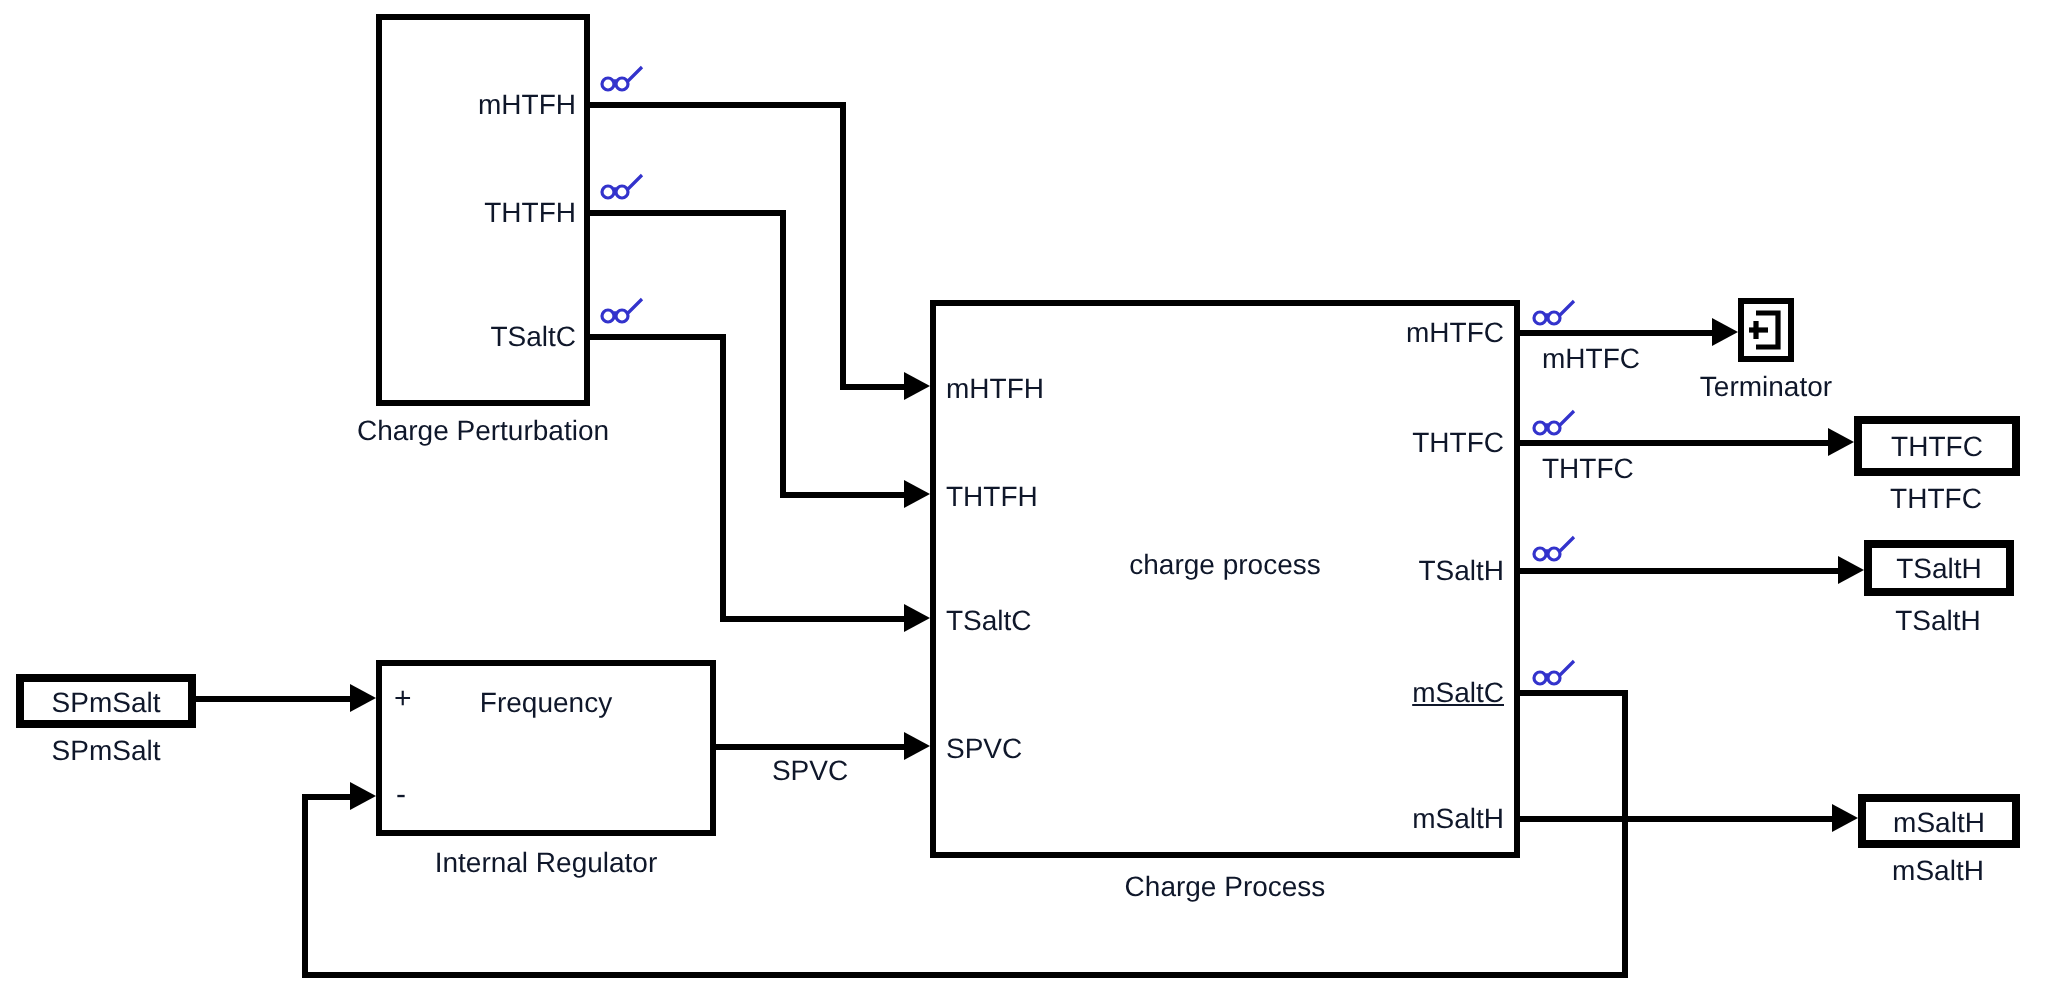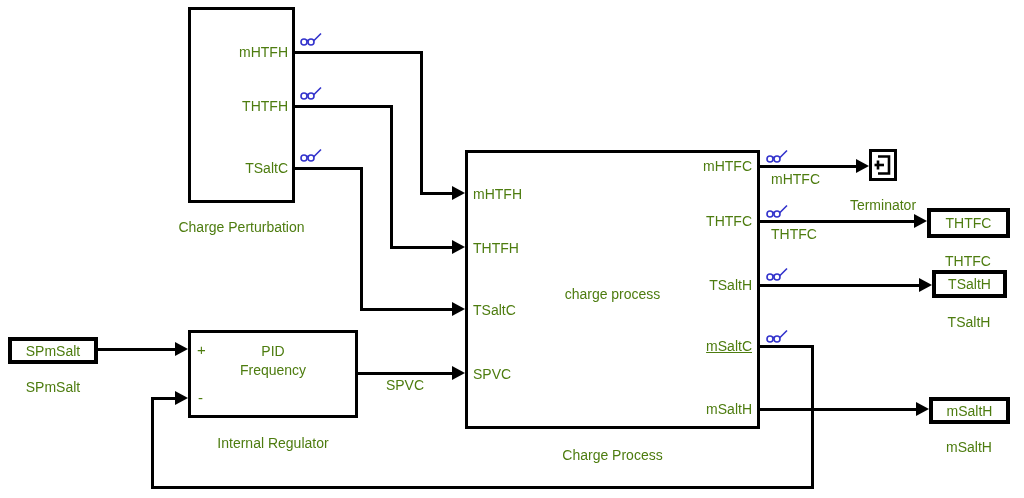--- a/index.html
+++ b/index.html
@@ -1,24 +1,24 @@
 <!DOCTYPE html>
 <html><head>
 <meta charset="utf-8">
 <style>
   html,body{margin:0;padding:0;background:#fff;}
   #canvas{
     position:relative;width:1024px;height:498px;background:#ffffff;
-    font-family:"Liberation Sans","DejaVu Sans",sans-serif;color:#4d7c0f;overflow:hidden;
+    font-family:"Liberation Sans","DejaVu Sans",sans-serif;color:#0f172a;overflow:hidden;
   }
   .blk{position:absolute;background:#fff;border:3px solid #000;box-sizing:border-box;}
   .thick{border-width:4px;}
   .port{position:absolute;font-size:14px;line-height:16px;white-space:nowrap;}
   .pl{left:5px;} .pr{right:5px;text-align:right;}
-  .lbl{position:absolute;font-size:14px;line-height:15px;text-align:center;white-space:nowrap;margin-top:12px;}
+  .lbl{position:absolute;font-size:14px;line-height:15px;text-align:center;white-space:nowrap;}
   .wlbl{position:absolute;font-size:14px;line-height:15px;white-space:nowrap;}
   .w{position:absolute;background:#000;}
   .h{height:3px;} .v{width:3px;}
   .ar{position:absolute;width:0;height:0;border-top:7px solid transparent;border-bottom:7px solid transparent;border-left:13px solid #000;}
   .vicon{position:absolute;width:24px;height:15px;}
   .ctr{display:flex;align-items:center;justify-content:center;height:100%;font-size:14px;}
   .pidtxt{position:absolute;left:0;top:9px;width:100%;text-align:center;font-size:14px;line-height:19px;}
   .sign{position:absolute;font-size:15px;line-height:14px;}
 </style>
 </head>
@@ -47,21 +47,20 @@
   </div>
   <div class="lbl" style="left:515px;top:436px;width:195px;">Charge Process</div>
 
   <div class="blk thick" style="left:8px;top:337px;width:90px;height:27px;">
     <div class="ctr">SPmSalt</div>
   </div>
   <div class="lbl" style="left:0px;top:368px;width:106px;">SPmSalt</div>
 
   <div class="blk" style="left:188px;top:330px;width:170px;height:88px;">
     <div class="pidtxt">
-      <div>PID</div>
       <div>Frequency</div>
     </div>
     <span class="sign" style="left:6px;top:10px;">+</span>
     <span class="sign" style="left:7px;top:58px;">-</span>
   </div>
   <div class="lbl" style="left:203px;top:424px;width:140px;">Internal Regulator</div>
 
   <div class="blk" style="left:869px;top:149px;width:28px;height:32px;">
     <svg width="22" height="26" viewBox="0 0 22 26" style="position:absolute;left:0px;top:0px;">
       <path d="M6,4.5 H17 V21.5 H6" fill="none" stroke="#000" stroke-width="2.6"></path>

